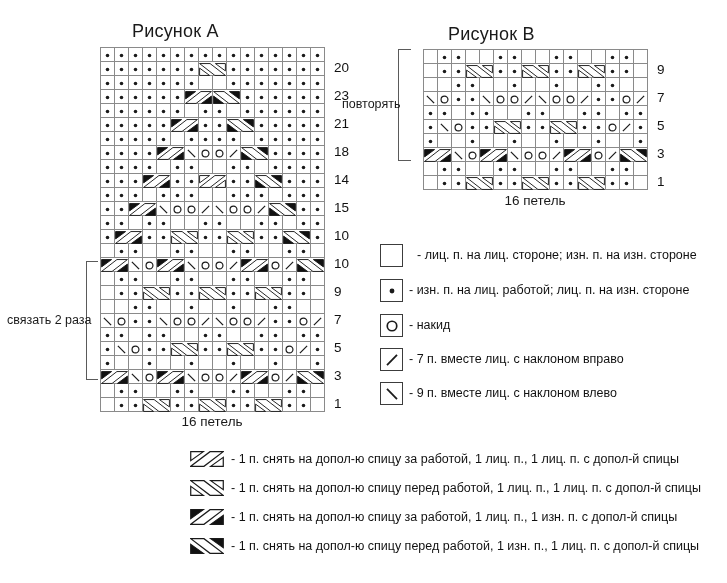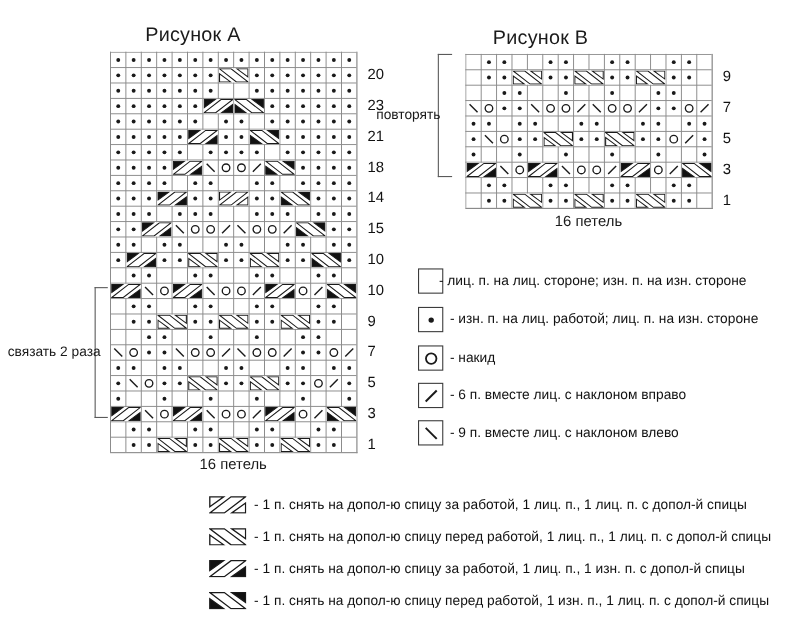--- a/index.html
+++ b/index.html
@@ -1391,39 +1391,39 @@
 
   <div class="bracket-line" style="left:398px;top:49px;width:1px;height:112px;"></div>
   <div class="bracket-line" style="left:398px;top:49px;width:13px;height:1px;"></div>
   <div class="bracket-line" style="left:398px;top:160px;width:13px;height:1px;"></div>
   <div class="abs bracket-label" style="left:342px;top:97px;">повторять</div>
 
   <div id="legendRight">
       <div class="legend-box" style="left: 380px; top: 244px;">
         <svg width="18" height="18" viewBox="0 0 14 14" preserveAspectRatio="none"></svg>
       </div>
-      <div class="legend-text" style="left: 399px; top: 248px;">- лиц. п. на лиц. стороне; изн. п. на изн. стороне</div>
+      <div class="legend-text" style="left: 417px; top: 248px;">- лиц. п. на лиц. стороне; изн. п. на изн. стороне</div>
       <div class="legend-box" style="left: 380px; top: 279px;">
         <svg width="18" height="18" viewBox="0 0 14 14" preserveAspectRatio="none">
           <circle cx="7" cy="7" r="1.9" fill="#1a1a1a"></circle>
         </svg>
       </div>
       <div class="legend-text" style="left: 409px; top: 283px;">- изн. п. на лиц. работой; лиц. п. на изн. стороне</div>
       <div class="legend-box" style="left: 380px; top: 314px;">
         <svg width="18" height="18" viewBox="0 0 14 14" preserveAspectRatio="none">
           <circle cx="7" cy="7" r="3.7" fill="none" stroke="#1a1a1a" stroke-width="1.3"></circle>
         </svg>
       </div>
       <div class="legend-text" style="left: 409px; top: 318px;">- накид</div>
       <div class="legend-box" style="left: 380px; top: 348px;">
         <svg width="18" height="18" viewBox="0 0 14 14" preserveAspectRatio="none">
           <line x1="3.1" y1="10.9" x2="10.9" y2="3.1" stroke="#1a1a1a" stroke-width="1.4"></line>
         </svg>
       </div>
-      <div class="legend-text" style="left: 409px; top: 352px;">- 6 п. вместе лиц. с наклоном вправо</div>
+      <div class="legend-text" style="left: 409px; top: 352px;">- 7 п. вместе лиц. с наклоном вправо</div>
       <div class="legend-box" style="left: 380px; top: 382px;">
         <svg width="18" height="18" viewBox="0 0 14 14" preserveAspectRatio="none">
           <line x1="3.1" y1="3.1" x2="10.9" y2="10.9" stroke="#1a1a1a" stroke-width="1.4"></line>
         </svg>
       </div>
       <div class="legend-text" style="left: 409px; top: 386px;">- 9 п. вместе лиц. с наклоном влево</div>
     </div>
 
   <div id="legendBottom">
       <div class="cable-sym" style="left: 190px; top: 451px; width: 34px; height: 16px;"><svg width="34" height="16" viewBox="0 0 28 14" preserveAspectRatio="none">

